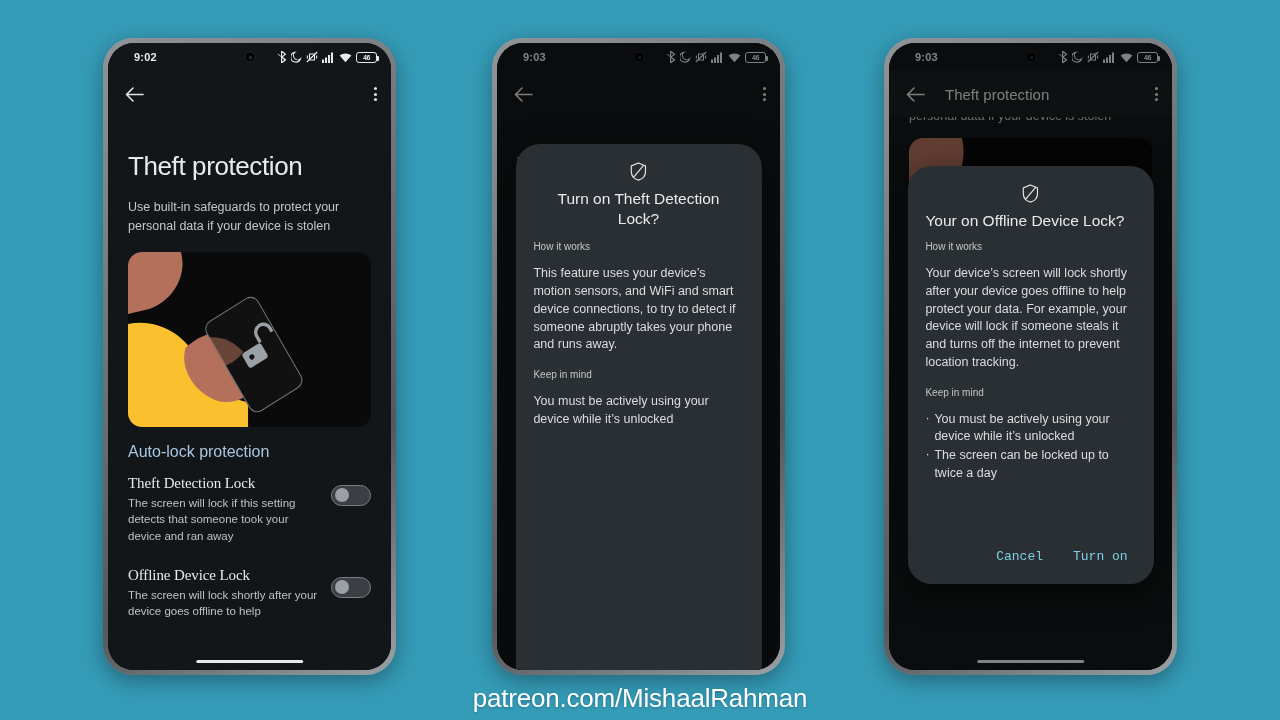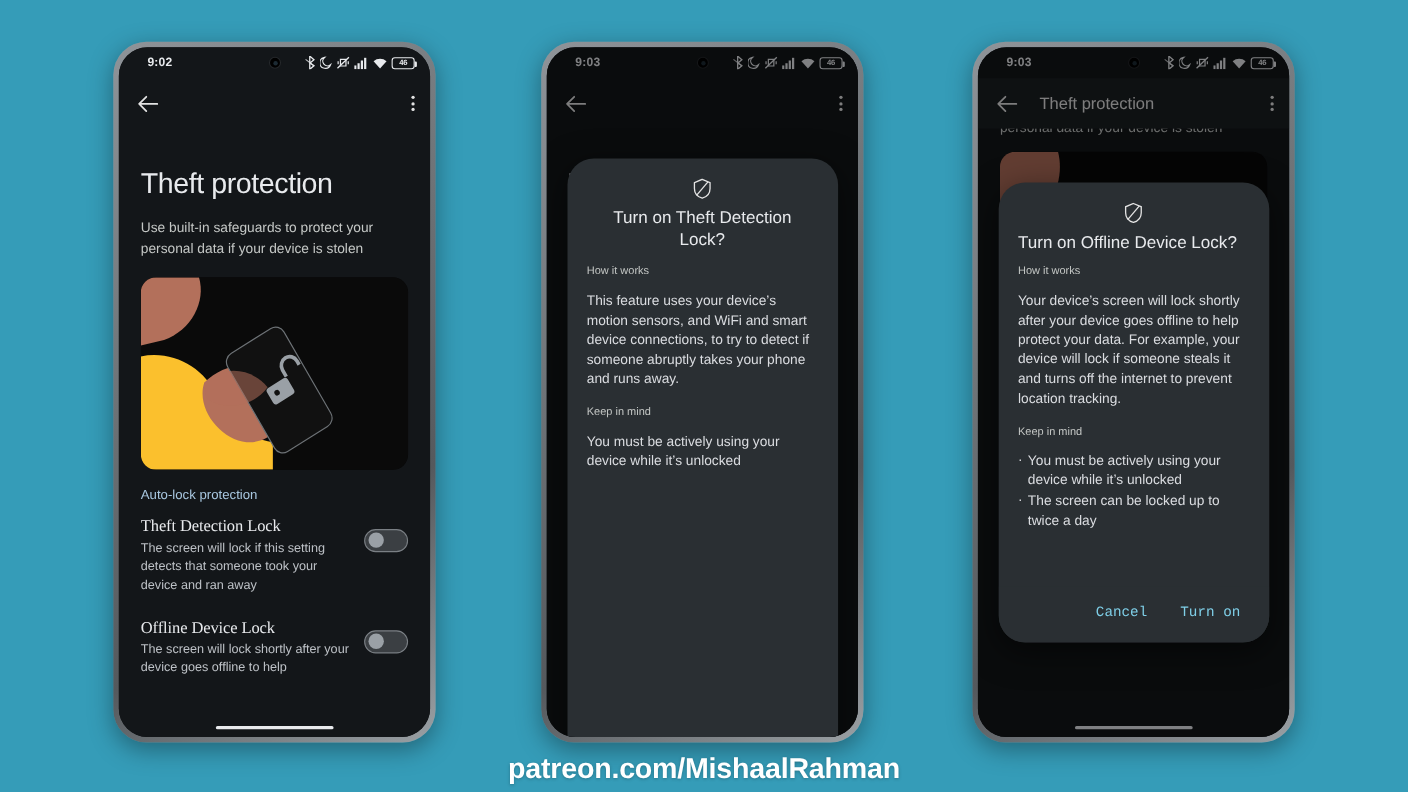--- a/index.html
+++ b/index.html
@@ -106,21 +106,21 @@
     margin-bottom: 16px;
   }
   .hero {
     width: 100%; height: 175px;
     border-radius: 14px;
     background: #0a0a0a;
     overflow: hidden;
     position: relative;
   }
   .section-label {
-    font-size: 12px;
+    font-size: 16px;
     color: #a8c7e0;
     margin: 16px 0 14px;
   }
   .setting-row {
     display: flex; align-items: flex-start; gap: 12px;
     margin-bottom: 22px;
   }
   .setting-text { flex: 1; }
   .setting-title {
     font-size: 15px; color: #e8eaed; margin-bottom: 3px;
@@ -210,21 +210,21 @@
     border-radius: 14px;
   }
 
   
   .caption {
     position: absolute;
     left: 0; right: 0; bottom: 6px;
     text-align: center;
     color: #ffffff;
     font-size: 26px;
-    font-weight: bold;
+    font-weight: normal;
     letter-spacing: -.2px;
     text-shadow: 0 1px 3px rgba(0,0,0,.25);
   }
 </style>
 </head>
 <body>
 
 <div class="phone" style="left:103px; top:38px; width:293px; height:637px;">
   <div class="phone-inner">
     <div class="screen">
@@ -495,21 +495,21 @@
       </div>
 
       <div class="scrim"></div>
       <div class="dialog" style="top:123px; height:418px;">
         <div class="dlg-icon">
           <svg width="17" height="19" viewBox="0 0 17 19">
             <path d="M8.5 1 L15.6 4 V9.4 C15.6 13.7 12.6 17 8.5 18.2 C4.4 17 1.4 13.7 1.4 9.4 V4 Z" fill="none" stroke="#e3e3e3" stroke-width="1.2"></path>
             <path d="M3.3 15.6 L13.7 3.4" stroke="#e3e3e3" stroke-width="1.2"></path>
           </svg>
         </div>
-        <div class="dlg-title" style="padding-left:18px;padding-bottom:10px;">Turn on Offline Device Lock?</div>
+        <div class="dlg-title" style="padding-left:18px;padding-bottom:10px;">Your on Offline Device Lock?</div>
         <div class="dlg-body">
           <div class="dlg-h">How it works</div>
           <div class="dlg-p">Your device’s screen will lock shortly after your device goes offline to help protect your data. For example, your device will lock if someone steals it and turns off the internet to prevent location tracking.</div>
           <div class="dlg-h">Keep in mind</div>
           <ul class="dlg-ul">
             <li>You must be actively using your device while it’s unlocked</li>
             <li>The screen can be locked up to twice a day</li>
           </ul>
         </div>
         <div class="dlg-actions" style="border-top:none;">

